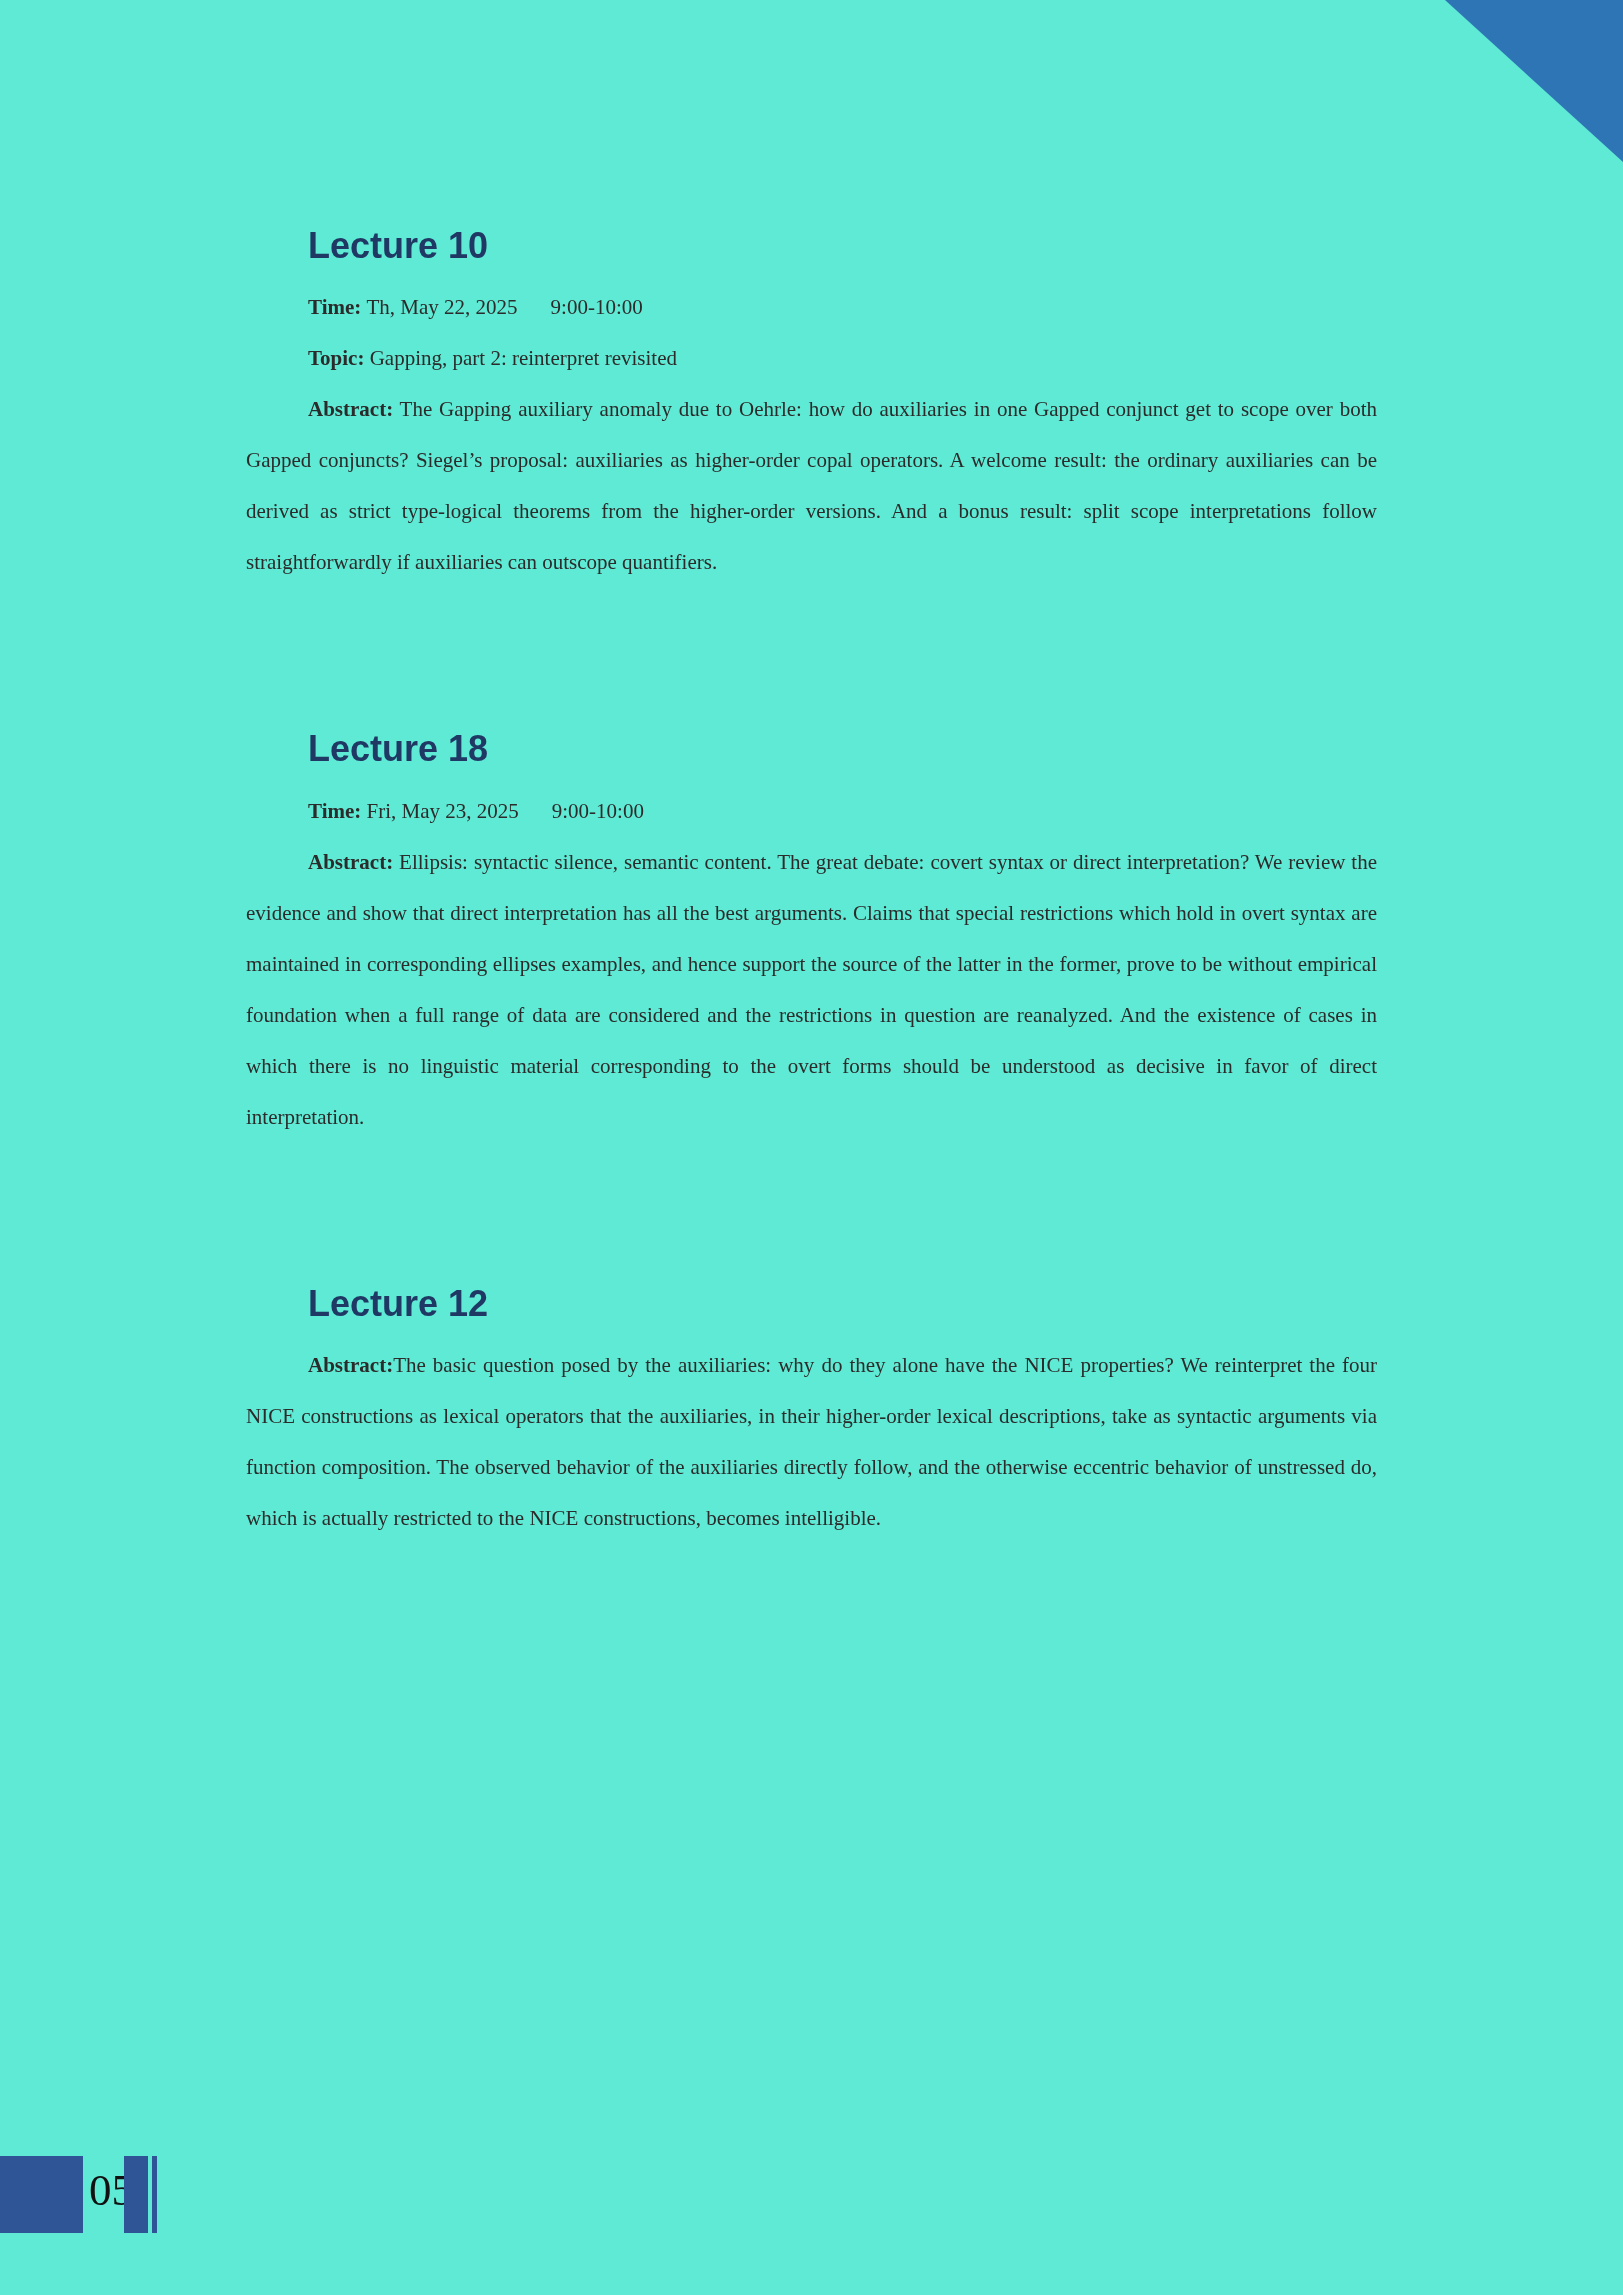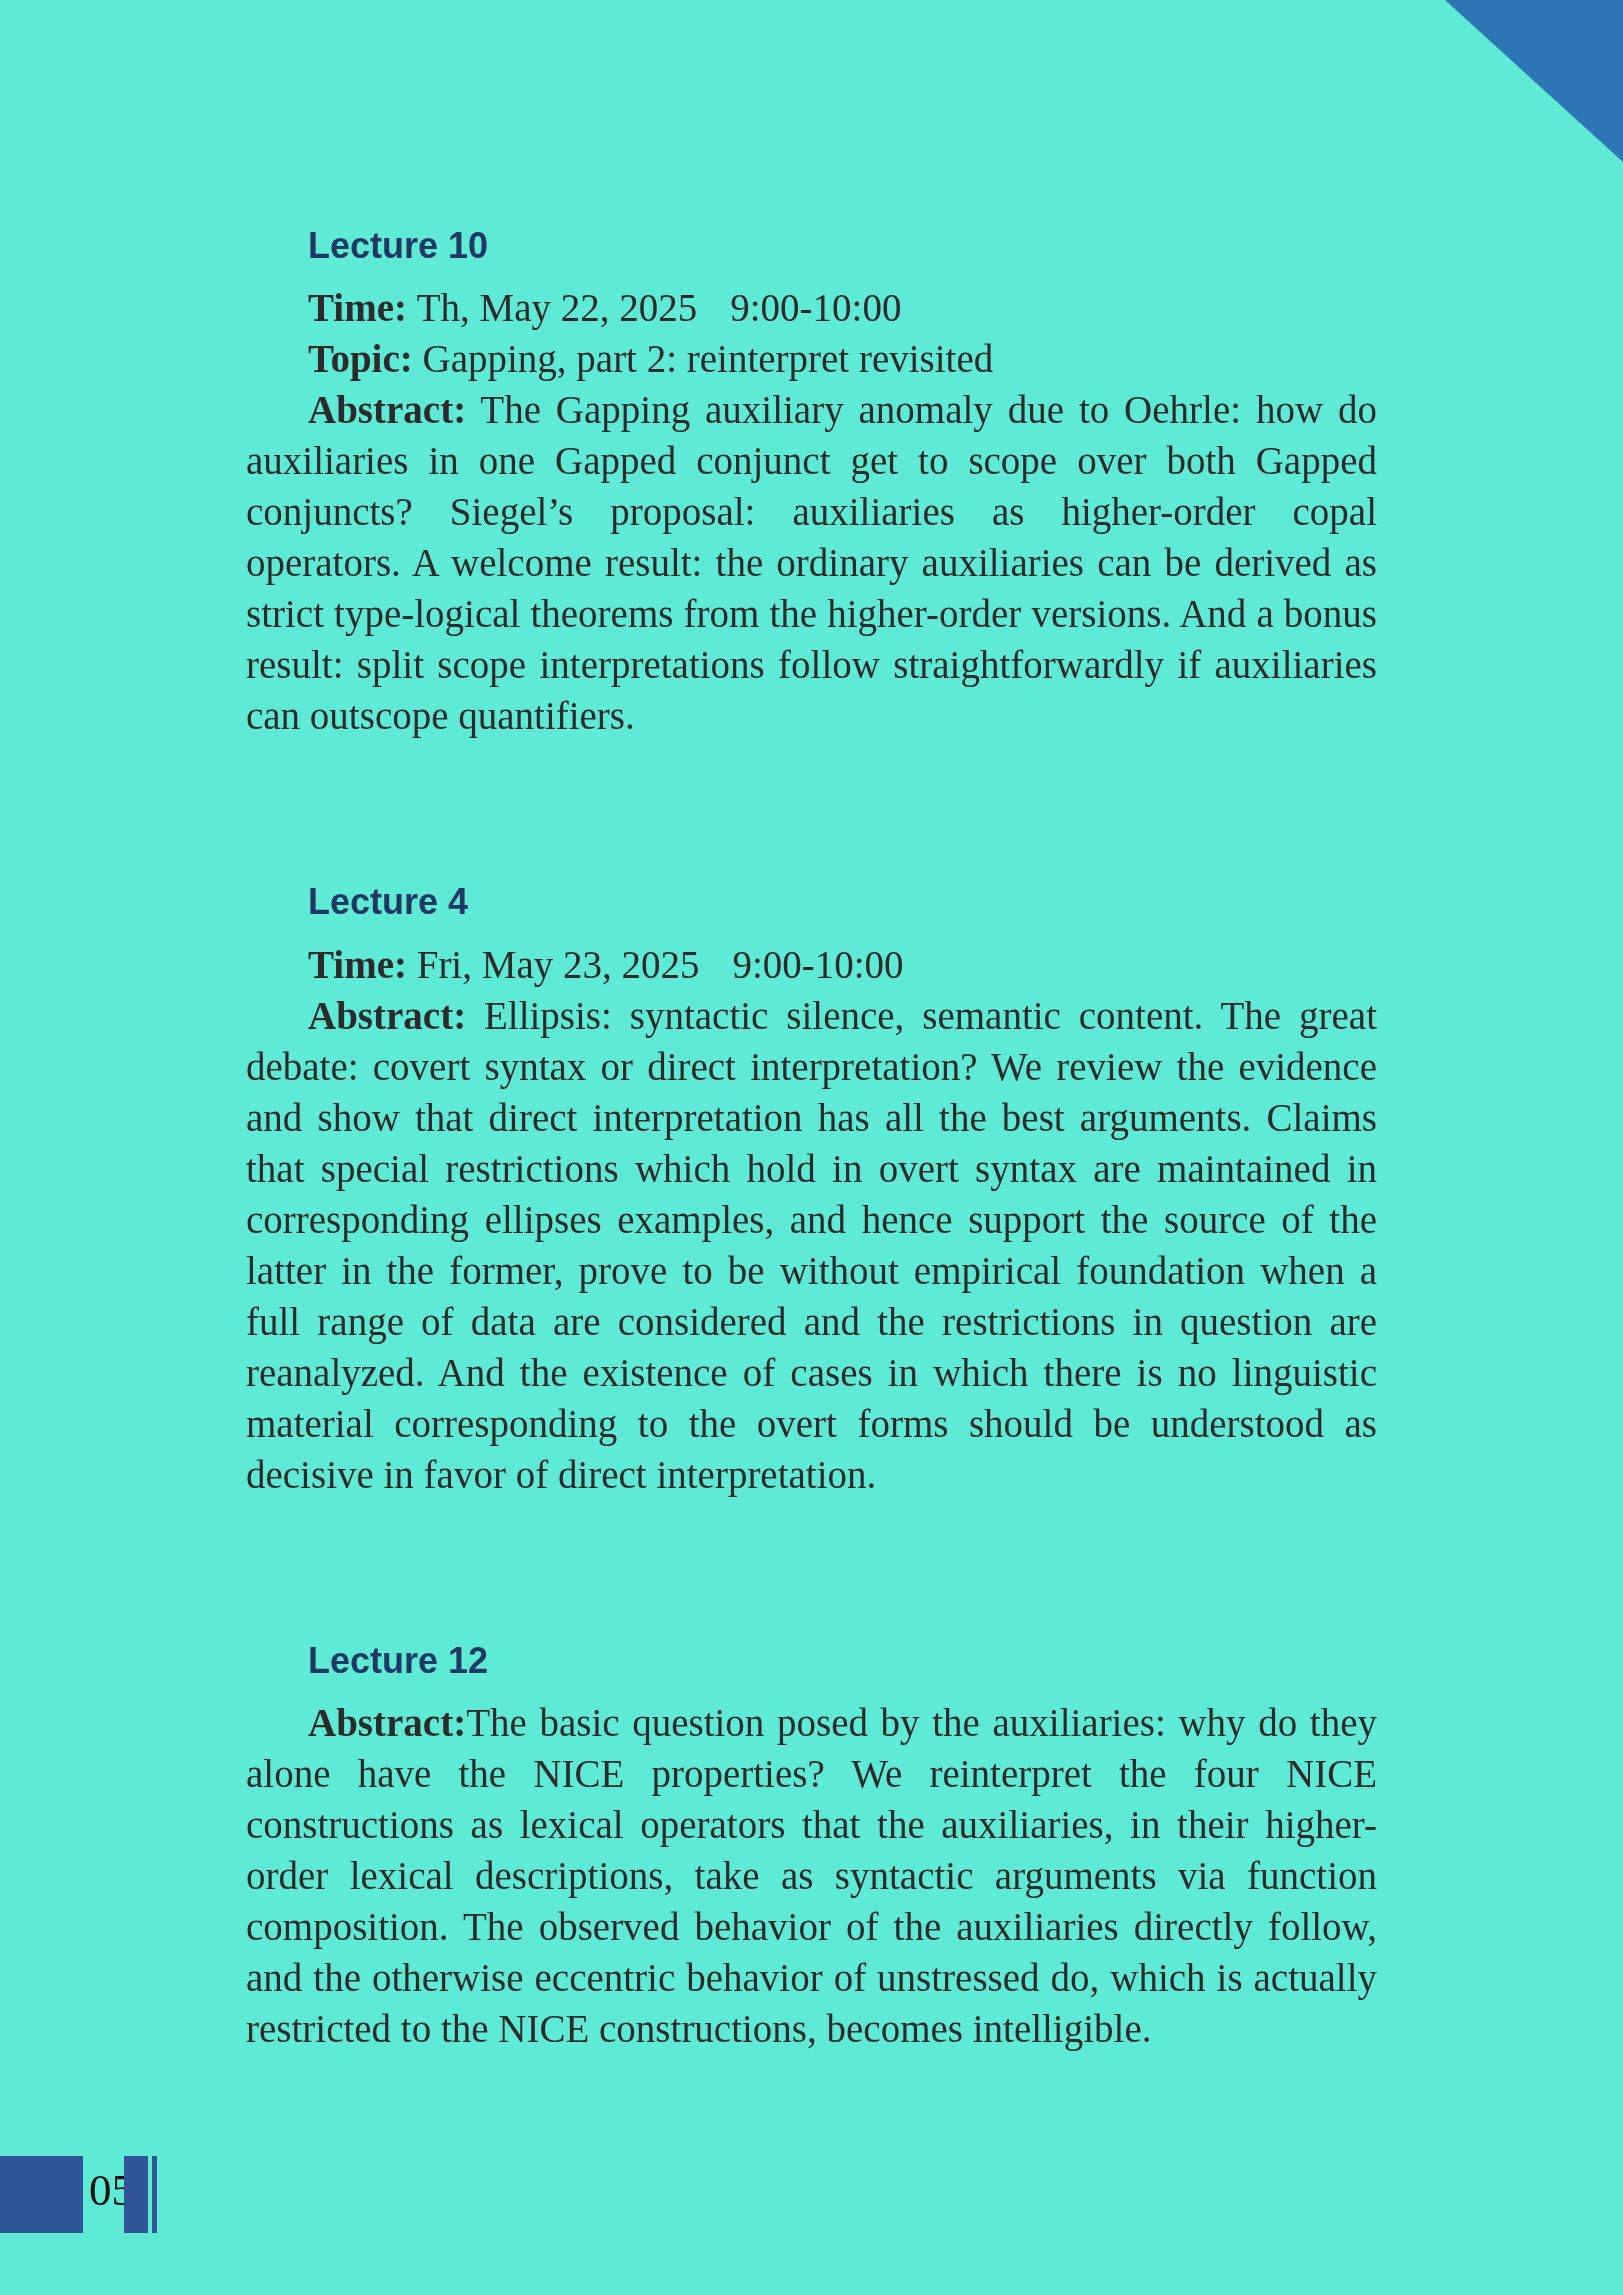--- a/index.html
+++ b/index.html
@@ -32,21 +32,21 @@
     font-family: "Liberation Sans", sans-serif;
     font-weight: bold;
     font-size: 36px;
     line-height: 44px;
     margin: 0 0 14.3px 62px;
   }
   .section.first h2 { margin-top: 224px; }
   .section.later h2 { margin-top: 139px; }
   .section p {
     margin: 0;
-    font-size: 39px;
+    font-size: 21px;
     line-height: 51px;
     text-indent: 62px;
   }
   .section p.abstract { text-align: justify; }
   .label { font-weight: bold; }
   .meta .label { margin-right: 0.25em; }
   .time-gap { display: inline-block; width: 33px; }
   
   .footer-rect {
     position: absolute;
@@ -89,21 +89,21 @@
   <div class="content">
 
     <div class="section first">
       <h2 class="lecture-title" style="color: rgb(31, 56, 100);">Lecture 10</h2>
       <p class="meta"><span class="label">Time:</span><span>Th, May 22, 2025</span><span class="time-gap"></span><span>9:00-10:00</span></p>
       <p class="meta"><span class="label">Topic:</span><span>Gapping, part 2: reinterpret revisited</span></p>
       <p class="abstract"><span class="label">Abstract:</span><span> The Gapping auxiliary anomaly due to Oehrle:  how do auxiliaries in one Gapped conjunct get to scope over both Gapped conjuncts? Siegel’s proposal: auxiliaries as higher-order copal operators. A welcome result: the ordinary auxiliaries can be derived as strict type-logical theorems from the higher-order versions. And a bonus result: split scope interpretations follow straightforwardly if auxiliaries can outscope quantifiers.</span></p>
     </div>
 
     <div class="section later">
-      <h2 class="lecture-title" style="color: rgb(31, 56, 100);">Lecture 4</h2>
+      <h2 class="lecture-title" style="color: rgb(31, 56, 100);">Lecture 18</h2>
       <p class="meta"><span class="label">Time:</span><span>Fri, May 23, 2025</span><span class="time-gap"></span><span>9:00-10:00</span></p>
       <p class="abstract"><span class="label">Abstract:</span><span> Ellipsis: syntactic silence, semantic content. The great debate: covert syntax or direct interpretation? We review the evidence and show that direct interpretation has all the best arguments. Claims that special restrictions which hold in overt syntax are maintained in corresponding ellipses examples, and hence support the source of the latter in the former, prove to be without empirical foundation when a full range of data are considered and the restrictions in question are reanalyzed. And the existence of cases in which there is no linguistic material corresponding to the overt forms should be understood as decisive in favor of direct interpretation.</span></p>
     </div>
 
     <div class="section later">
       <h2 class="lecture-title" style="color: rgb(31, 56, 100);">Lecture 12</h2>
       <p class="abstract"><span class="label">Abstract:</span><span>The basic question posed by the auxiliaries: why do they alone have the NICE properties? We reinterpret the four NICE constructions as lexical operators that the auxiliaries, in their higher-order lexical descriptions, take as syntactic arguments via function composition. The observed behavior of the auxiliaries directly follow, and the otherwise eccentric behavior of unstressed do, which is actually restricted to the NICE constructions, becomes intelligible.</span></p>
     </div>
 
   </div>

